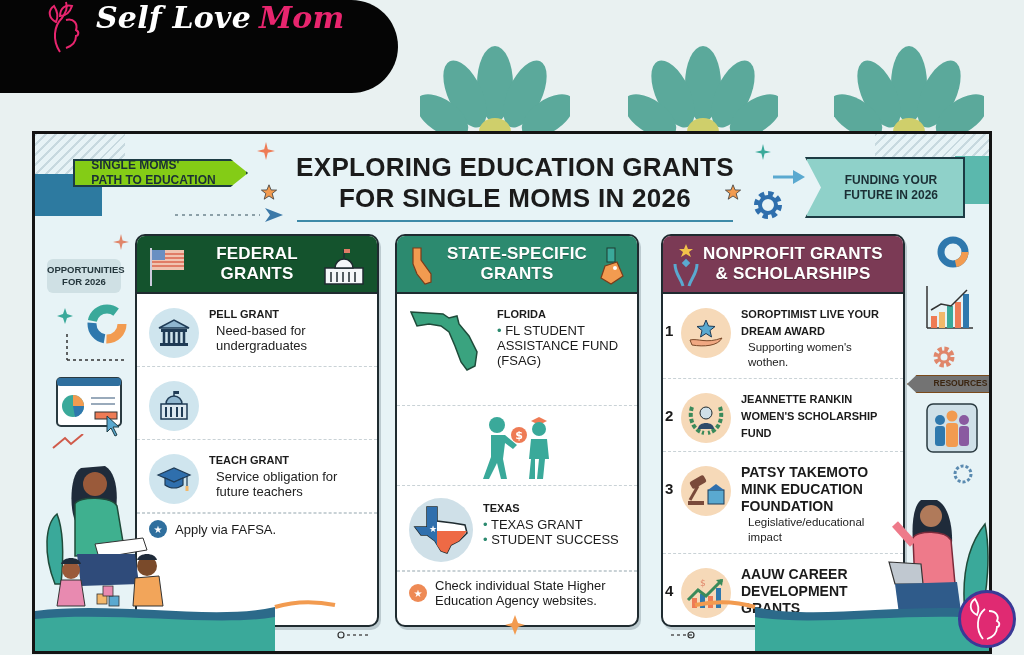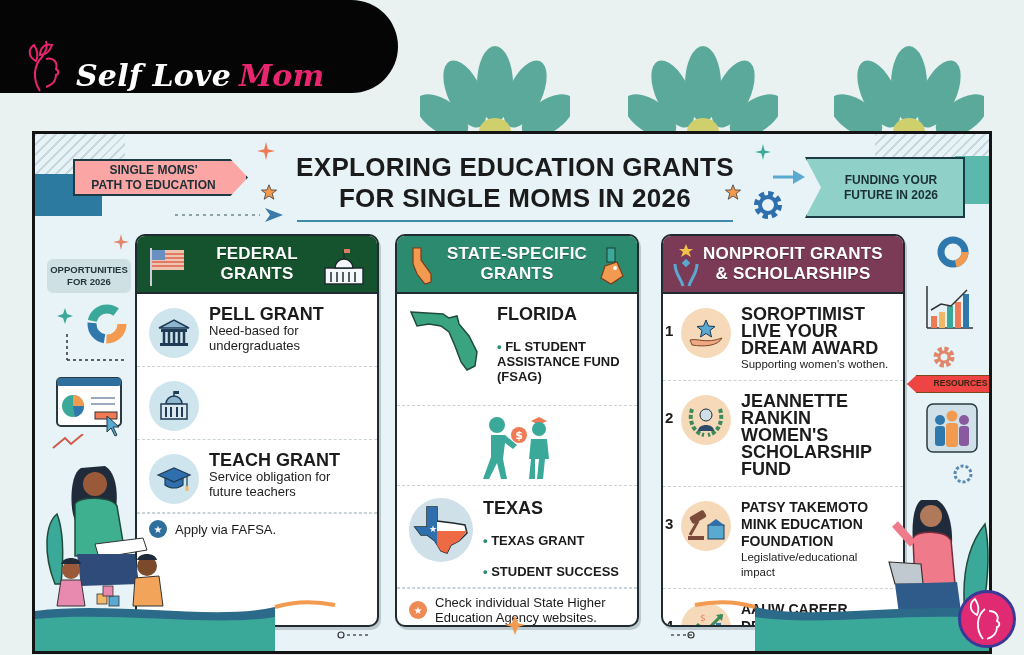--- a/index.html
+++ b/index.html
@@ -1,63 +1,63 @@
 <!DOCTYPE html>
 <html><head>
 <meta charset="utf-8">
 <style>
   * { box-sizing: border-box; margin: 0; padding: 0; }
   html, body { width: 1024px; height: 655px; overflow: hidden; background: #e9f1f1; font-family: "Liberation Sans", "DejaVu Sans", sans-serif; }
   .page { position: relative; width: 1024px; height: 655px; }
 
   
-  .brand { position: absolute; left: 0; top: 0; width: 398px; height: 93px; background: #050505; border-radius: 0 48px 48px 0; display: flex; align-items: flex-end; padding-left: 26px; }
+  .brand { position: absolute; left: 0; top: 0; width: 398px; height: 93px; background: #050505; border-radius: 0 48px 48px 0; display: flex; align-items: flex-start; padding-left: 46px; }
   .brand-logo { width: 42px; height: 54px; margin-right: 8px; }
   .brand-text { font-family: "DejaVu Serif", serif; font-style: italic; font-weight: bold; font-size: 30px; color: #fff; letter-spacing: 0.2px; }
   .brand-text .accent { color: #e8256e; margin-left: 8px; }
 
   
   .flower { position: absolute; top: 44px; width: 150px; height: 90px; }
 
   
   .poster { position: absolute; left: 32px; top: 131px; width: 960px; height: 523px; background: #e7f3f6; border: 3px solid #141414; overflow: hidden; }
   .hatch { position: absolute; background: repeating-linear-gradient(135deg, rgba(160,185,195,0.45) 0 2px, transparent 2px 7px); }
 
   .title { position: absolute; left: 240px; top: 18px; width: 480px; text-align: center; font-weight: bold; font-size: 26px; line-height: 31px; color: #1b1b1b; letter-spacing: 0.3px; }
   .title-underline { position: absolute; left: 262px; top: 86px; width: 436px; height: 2px; background: #3e8aa8; }
 
-  .ribbon-left { position: absolute; left: 38px; top: 25px; width: 175px; height: 37px; background: #fca5a5; border: 2px solid #1d3b44; clip-path: polygon(0 0, 90% 0, 100% 50%, 90% 100%, 0 100%); display: flex; align-items: center; justify-content: center; text-align: center; font-weight: bold; font-size: 12px; line-height: 15px; color: #1b2f35; padding-right: 14px; }
+  .ribbon-left { position: absolute; left: 38px; top: 25px; width: 175px; height: 28px; background: #84cc16; border: 2px solid #1d3b44; clip-path: polygon(0 0, 90% 0, 100% 50%, 90% 100%, 0 100%); display: flex; align-items: center; justify-content: center; font-weight: bold; font-size: 12px; line-height: 15px; color: #1b2f35; padding-right: 14px; }
   .ribbon-left-tail { position: absolute; left: -3px; top: 40px; width: 70px; height: 42px; background: #2d7aa0; }
   .ribbon-right { position: absolute; left: 770px; top: 23px; width: 160px; height: 61px; background: #8fd1c9; border: 2px solid #1d3b44; clip-path: polygon(0 0, 100% 0, 100% 100%, 0 100%, 10% 50%); display: flex; align-items: center; justify-content: center; text-align: center; font-weight: bold; font-size: 12px; line-height: 15px; color: #1b2f35; padding-left: 12px; }
   .ribbon-right-tail { position: absolute; left: 920px; top: 22px; width: 40px; height: 48px; background: #5bb8ad; }
 
-  .sidebadge { position: absolute; left: 12px; top: 125px; width: 84px; height: 34px; background: #cfe0e4; border-radius: 6px; font-weight: bold; font-size: 9.5px; line-height: 12px; text-align: center; color: #24363c; padding-top: 5px; }
-  .resbadge { position: absolute; left: 872px; top: 241px; width: 95px; height: 18px; background: #ef4444; border: 1.5px solid #7a4a1b; border-radius: 3px; clip-path: polygon(10% 0, 100% 0, 100% 100%, 10% 100%, 0 50%); font-weight: bold; font-size: 8.5px; line-height: 15px; text-align: center; color: #3b2510; padding-left: 12px; }
+  .sidebadge { position: absolute; left: 12px; top: 125px; width: 74px; height: 34px; background: #cfe0e4; border-radius: 6px; font-weight: bold; font-size: 9.5px; line-height: 12px; text-align: center; color: #24363c; padding-top: 5px; }
+  .resbadge { position: absolute; left: 872px; top: 241px; width: 95px; height: 18px; background: #737373; border: 1.5px solid #7a4a1b; border-radius: 3px; clip-path: polygon(10% 0, 100% 0, 100% 100%, 10% 100%, 0 50%); font-weight: bold; font-size: 8.5px; line-height: 15px; text-align: center; color: #3b2510; padding-left: 12px; }
 
   
   .col { position: absolute; top: 100px; width: 244px; height: 393px; background: #fff; border: 2px solid #1f2b30; border-radius: 10px; overflow: hidden; box-shadow: 2px 3px 0 rgba(60,80,90,0.25); }
   .col-head { height: 58px; color: #fff; display: flex; align-items: center; justify-content: center; text-align: center; font-weight: bold; font-size: 17px; line-height: 20px; border-bottom: 2px solid #1f2b30; position: relative; letter-spacing: 0.2px; }
   .col-head span { text-shadow: 0 1px 0 rgba(0,0,0,0.35); }
   .col-fed .col-head { background: #14532d; }
   .col-state .col-head { background: #2c8a6f; }
   .col-np .col-head { background: #7b3a55; }
 
   .item { position: relative; display: flex; align-items: flex-start; padding: 12px 10px 8px 12px; border-bottom: 1px dashed #c9d2d6; }
   .item:last-of-type { border-bottom: none; }
   .ico { flex: 0 0 50px; width: 50px; height: 50px; border-radius: 50%; display: flex; align-items: center; justify-content: center; margin-right: 10px; margin-top: 2px; }
   .ico-fed { background: #cfe5ee; }
   .ico-np { background: #f6d9b8; }
   .txt { flex: 1; }
-  .name { font-weight: bold; font-size: 18px; line-height: 17px; color: #1b1b1b; }
-  .desc { font-size: 13px; line-height: 15px; color: #222; }
+  .name { font-weight: bold; font-size: 11px; line-height: 17px; color: #1b1b1b; }
+  .desc { font-size: 13px; line-height: 15px; color: #222; margin-left: 7px; }
   .num { position: absolute; left: 2px; top: 28px; font-weight: bold; font-size: 15px; color: #1b1b1b; }
   .footnote { display: flex; align-items: center; padding: 6px 12px; font-size: 13px; line-height: 15px; color: #1b1b1b; border-top: 1px dashed #c9d2d6; }
   .footnote .dot { flex: 0 0 18px; width: 18px; height: 18px; border-radius: 50%; margin-right: 8px; display: flex; align-items: center; justify-content: center; color: #fff; font-size: 10px; }
 
-  .bullet { font-size: 13px; line-height: 15px; font-weight: bold; color: #1b1b1b; margin-top: 16px; }
+  .bullet { font-size: 13px; line-height: 15px; font-weight: normal; color: #1b1b1b; }
   .bullet::before { content: "• "; color: #2c8a6f; }
 
   .wave { position: absolute; left: 0; bottom: 0; width: 960px; height: 60px; }
   .corner-logo { position: absolute; left: 958px; top: 590px; width: 58px; height: 58px; border-radius: 50%; background: #e02a72; border: 3px solid #3a3a96; }
 </style>
 </head>
 <body>
 
 <div class="page">
 

